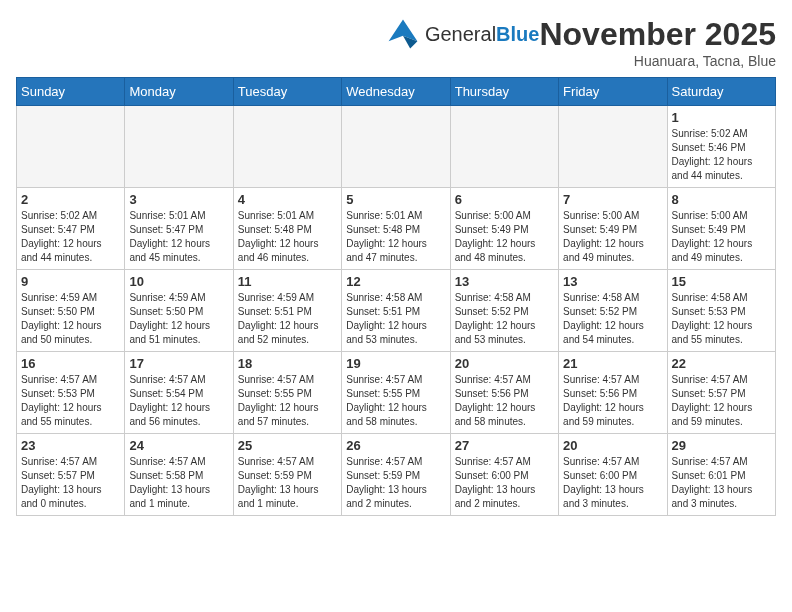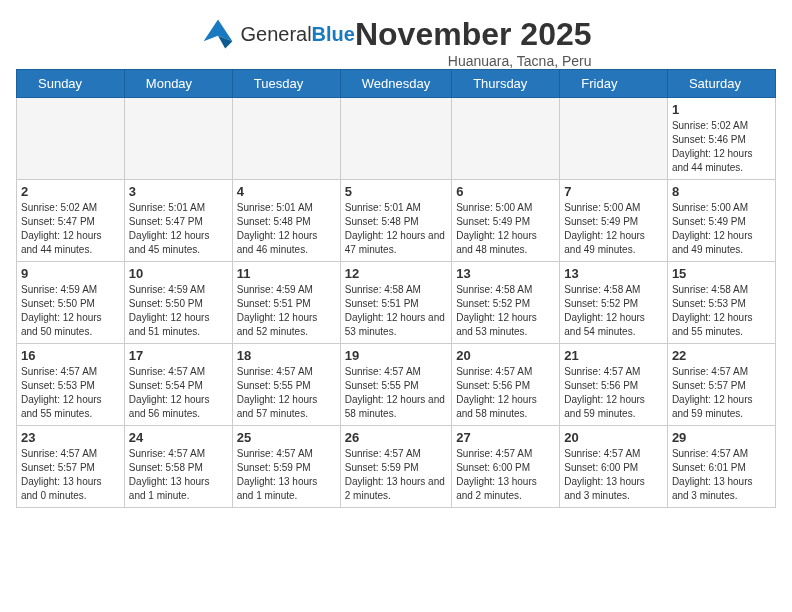--- a/index.html
+++ b/index.html
@@ -5,23 +5,23 @@
     * { box-sizing: border-box; margin: 0; padding: 0; }
     body {
       font-family: Arial, sans-serif;
       background: #fff;
       width: 792px;
       min-height: 612px;
       padding: 16px;
     }
     .header {
       display: flex;
-      justify-content: center;
+      justify-content: flex-end;
       align-items: flex-start;
-      margin-bottom: 0;
+      margin-bottom: 8px;
     }
     .logo {
       display: flex;
       align-items: center;
       gap: 4px;
     }
     .logo-icon {
       width: 36px;
       height: 36px;
     }
@@ -38,21 +38,21 @@
       color: #555;
     }
     .calendar {
       width: 100%;
       border-collapse: collapse;
       font-size: 11px;
     }
     .calendar th {
       background: #2575bb;
       color: #fff;
-      padding: 6px 21px;
+      padding: 6px 4px;
       text-align: left;
       font-size: 13px;
       font-weight: normal;
       border: 1px solid #1a5f9e;
     }
     .calendar td {
       border: 1px solid #ccc;
       vertical-align: top;
       padding: 4px;
       height: 80px;
@@ -84,21 +84,21 @@
 
       <polygon points="20,4 36,28 20,22 4,28" fill="#1a7abf"></polygon>
       <polygon points="20,22 36,28 28,36" fill="#0d5a8f"></polygon>
     </svg>
     <div>
       <div style="font-size:20px;color:#333;line-height:1.1;">General<span style="color:#1a7abf;font-weight:bold;">Blue</span></div>
     </div>
   </div>
   <div class="title-block">
     <div class="month-title">November 2025</div>
-    <div class="location">Huanuara, Tacna, Peru</div>
+    <div class="location">Huanuara, Tacna, Blue</div>
   </div>
 </div>
 
 <table class="calendar">
   <thead>
     <tr>
       <th>Sunday</th>
       <th>Monday</th>
       <th>Tuesday</th>
       <th>Wednesday</th>

